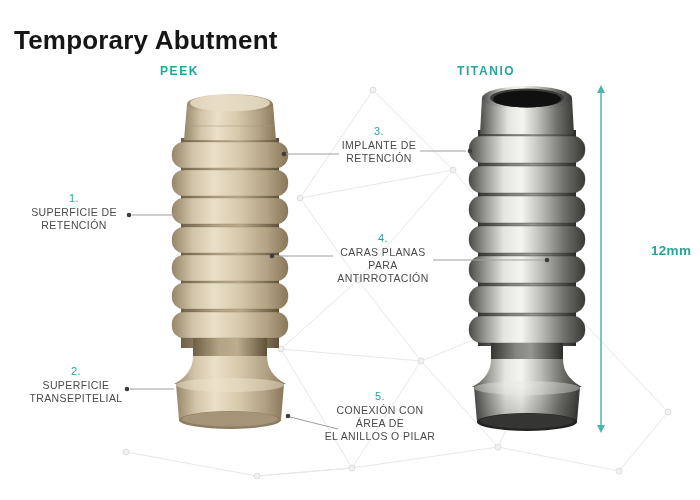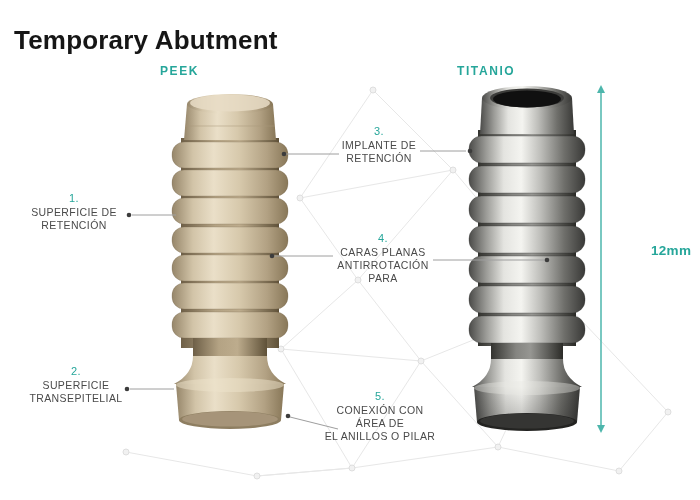--- a/index.html
+++ b/index.html
@@ -186,22 +186,22 @@
 
   <div class="lbl" style="left:327px;top:125px;width:104px">
     <span class="num">3.</span>
     <div>IMPLANTE DE</div>
     <div>RETENCIÓN</div>
   </div>
 
   <div class="lbl" style="left:327px;top:232px;width:112px">
     <span class="num">4.</span>
     <div>CARAS PLANAS</div>
+    <div>PARA</div>
     <div>ANTIRROTACIÓN</div>
-    <div>PARA</div>
   </div>
 
   <div class="lbl" style="left:314px;top:390px;width:132px">
     <span class="num">5.</span>
     <div>CONEXIÓN CON</div>
     <div>ÁREA DE</div>
     <div>EL ANILLOS O PILAR</div>
   </div>
 
   <div class="dim-label">12mm</div>

